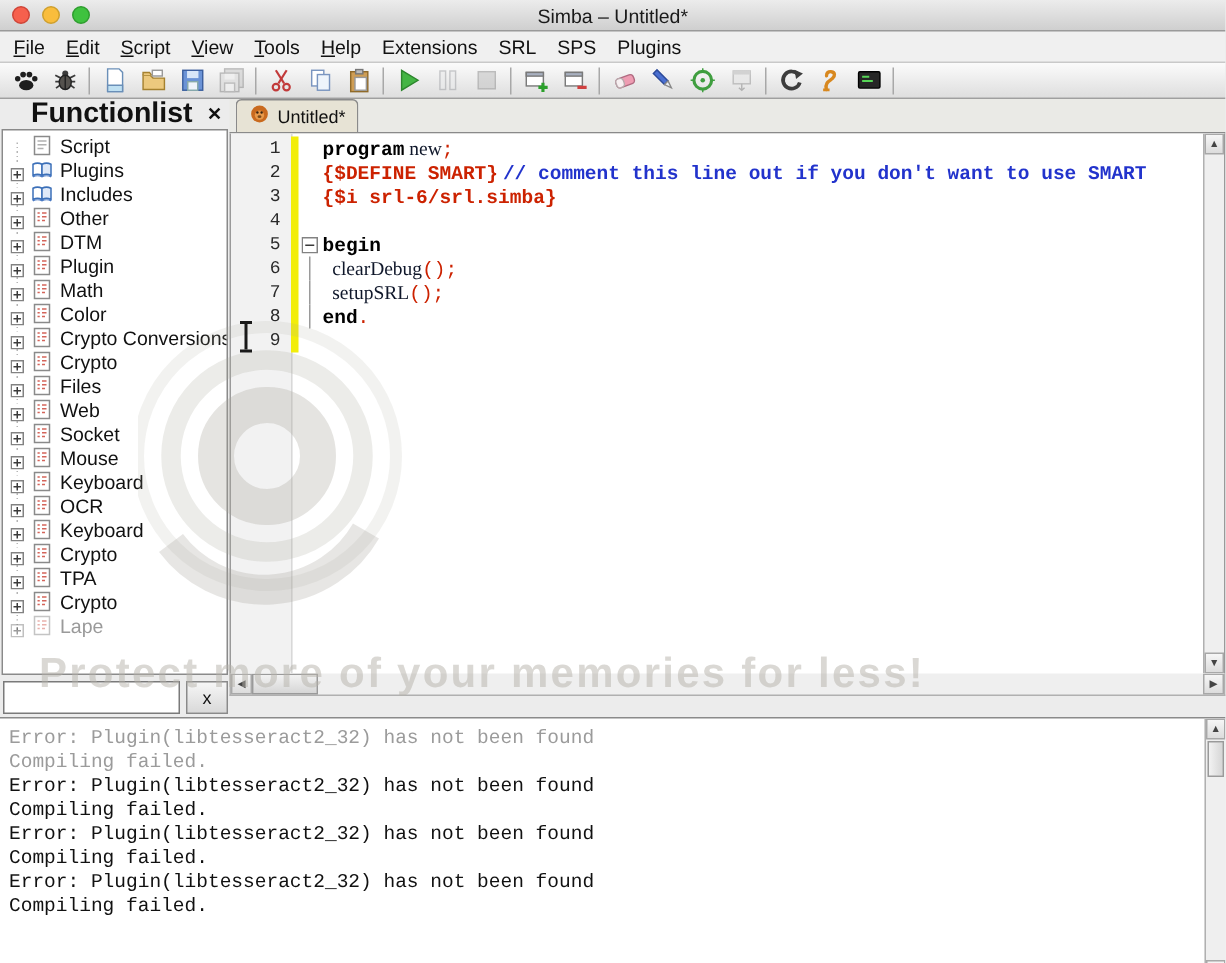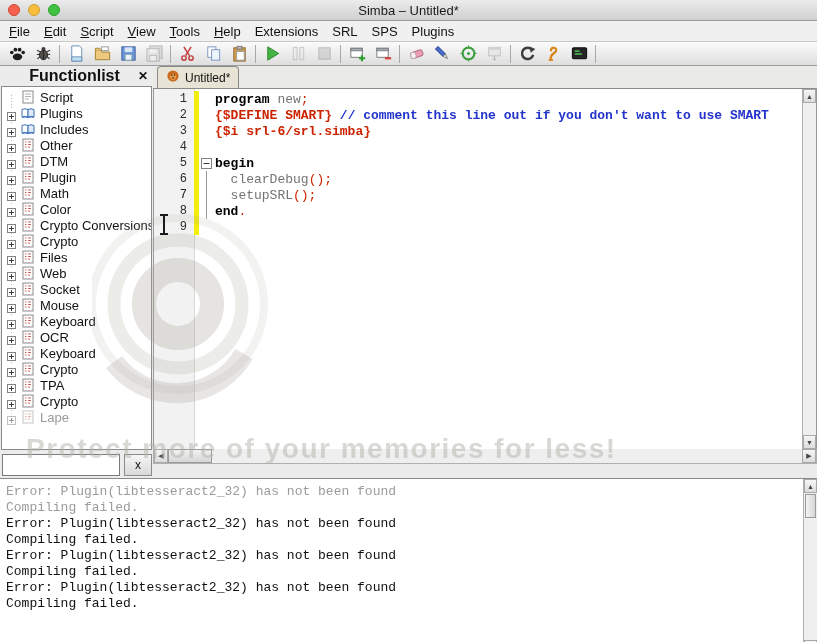--- a/index.html
+++ b/index.html
@@ -26,21 +26,21 @@
     display:flex;align-items:center;padding-left:4px;}
   .tb-group{display:flex;align-items:center;}
   .tb-sep{width:1px;height:18px;background:#a8a8a8;margin:0 3px;}
   .tb-btn{width:26px;height:22px;display:flex;align-items:center;justify-content:center;}
   .tb-btn svg{width:19px;height:19px;}
   .tb-btn.disabled{opacity:.55;filter:grayscale(80%);}
   
   .main{display:flex;height:412px;}
   .sidebar{width:153px;display:flex;flex-direction:column;}
   .side-header{height:20px;display:flex;align-items:center;}
-  .side-title{flex:1;text-align:center;font-weight:bold;font-size:16px;margin-left:16px;}
+  .side-title{flex:1;text-align:center;font-weight:bold;font-size:19px;margin-left:16px;}
   .side-close{width:20px;text-align:center;font-weight:bold;font-size:12px;color:#111;cursor:default;}
   .tree{flex:1;background:#fff;border:1px solid #8a8a8a;margin:0 1px;overflow:hidden;padding-top:2px;
     background-image:repeating-linear-gradient(to bottom,#b5b5b5 0 1px,transparent 1px 3px);
     background-size:1px 326px;background-position:9px 8px;background-repeat:no-repeat;}
   .tree-row{height:16px;display:flex;align-items:center;font-size:13px;white-space:nowrap;}
   .tree-row .pbox{width:9px;height:9px;margin-left:5px;flex:0 0 9px;background:#fff;}
   .tree-row .pbox.empty{background:transparent;}
   .tree-row .ticon{width:14px;height:14px;margin-left:5px;flex:0 0 14px;}
   .tree-row .tlabel{margin-left:5px;}
   .tree-row.disabled .tlabel{color:#9a9a9a;}
@@ -64,21 +64,21 @@
   .ln{width:40px;flex:0 0 40px;text-align:right;padding-right:7px;box-sizing:border-box;
     font-family:"Liberation Mono","DejaVu Sans Mono",monospace;font-size:12px;color:#2a2a2a;}
   .foldcol{width:16px;flex:0 0 16px;height:16px;position:relative;}
   .foldcol.range::before{content:"";position:absolute;left:7px;top:0;bottom:0;border-left:1px solid #9a9a9a;}
   .foldcol svg{position:absolute;left:2px;top:3px;}
   .codetext{white-space:pre;font-family:"Liberation Mono","DejaVu Sans Mono",monospace;font-size:13px;color:#000;}
   .tok-kw{font-weight:bold;color:var(--kw,#000);}
   .tok-dir{font-weight:bold;color:var(--dir,#cc2200);}
   .tok-cmt{font-weight:bold;color:var(--cmt,#2233cc);}
   .tok-sym{color:var(--sym,#cc2200);}
-  .tok-pl{color:#737373;}
+  .tok-pl{color:#0f172a;font-family:Liberation Serif, serif;}
   
   .vscroll{position:absolute;right:0;top:0;bottom:0;width:14px;background:#efefef;border-left:1px solid #b0b0b0;
     display:flex;flex-direction:column;justify-content:space-between;box-sizing:border-box;}
   .sb-btn{height:14px;background:linear-gradient(#f6f6f6,#dcdcdc);border:1px solid #a8a8a8;box-sizing:border-box;
     font-size:7px;color:#444;display:flex;align-items:center;justify-content:center;}
   .hscroll{height:15px;background:#efefef;border:1px solid #b0b0b0;border-top:none;display:flex;box-sizing:border-box;}
   .hscroll .sb-btn{width:14px;height:100%;}
   .h-thumb{width:44px;background:linear-gradient(#f2f2f2,#d6d6d6);border:1px solid #9a9a9a;box-sizing:border-box;}
   .col-gap{height:14px;}
   .v-thumb{flex:0 0 22px;margin:0 1px;background:linear-gradient(90deg,#f2f2f2,#d6d6d6);border:1px solid #9a9a9a;}

